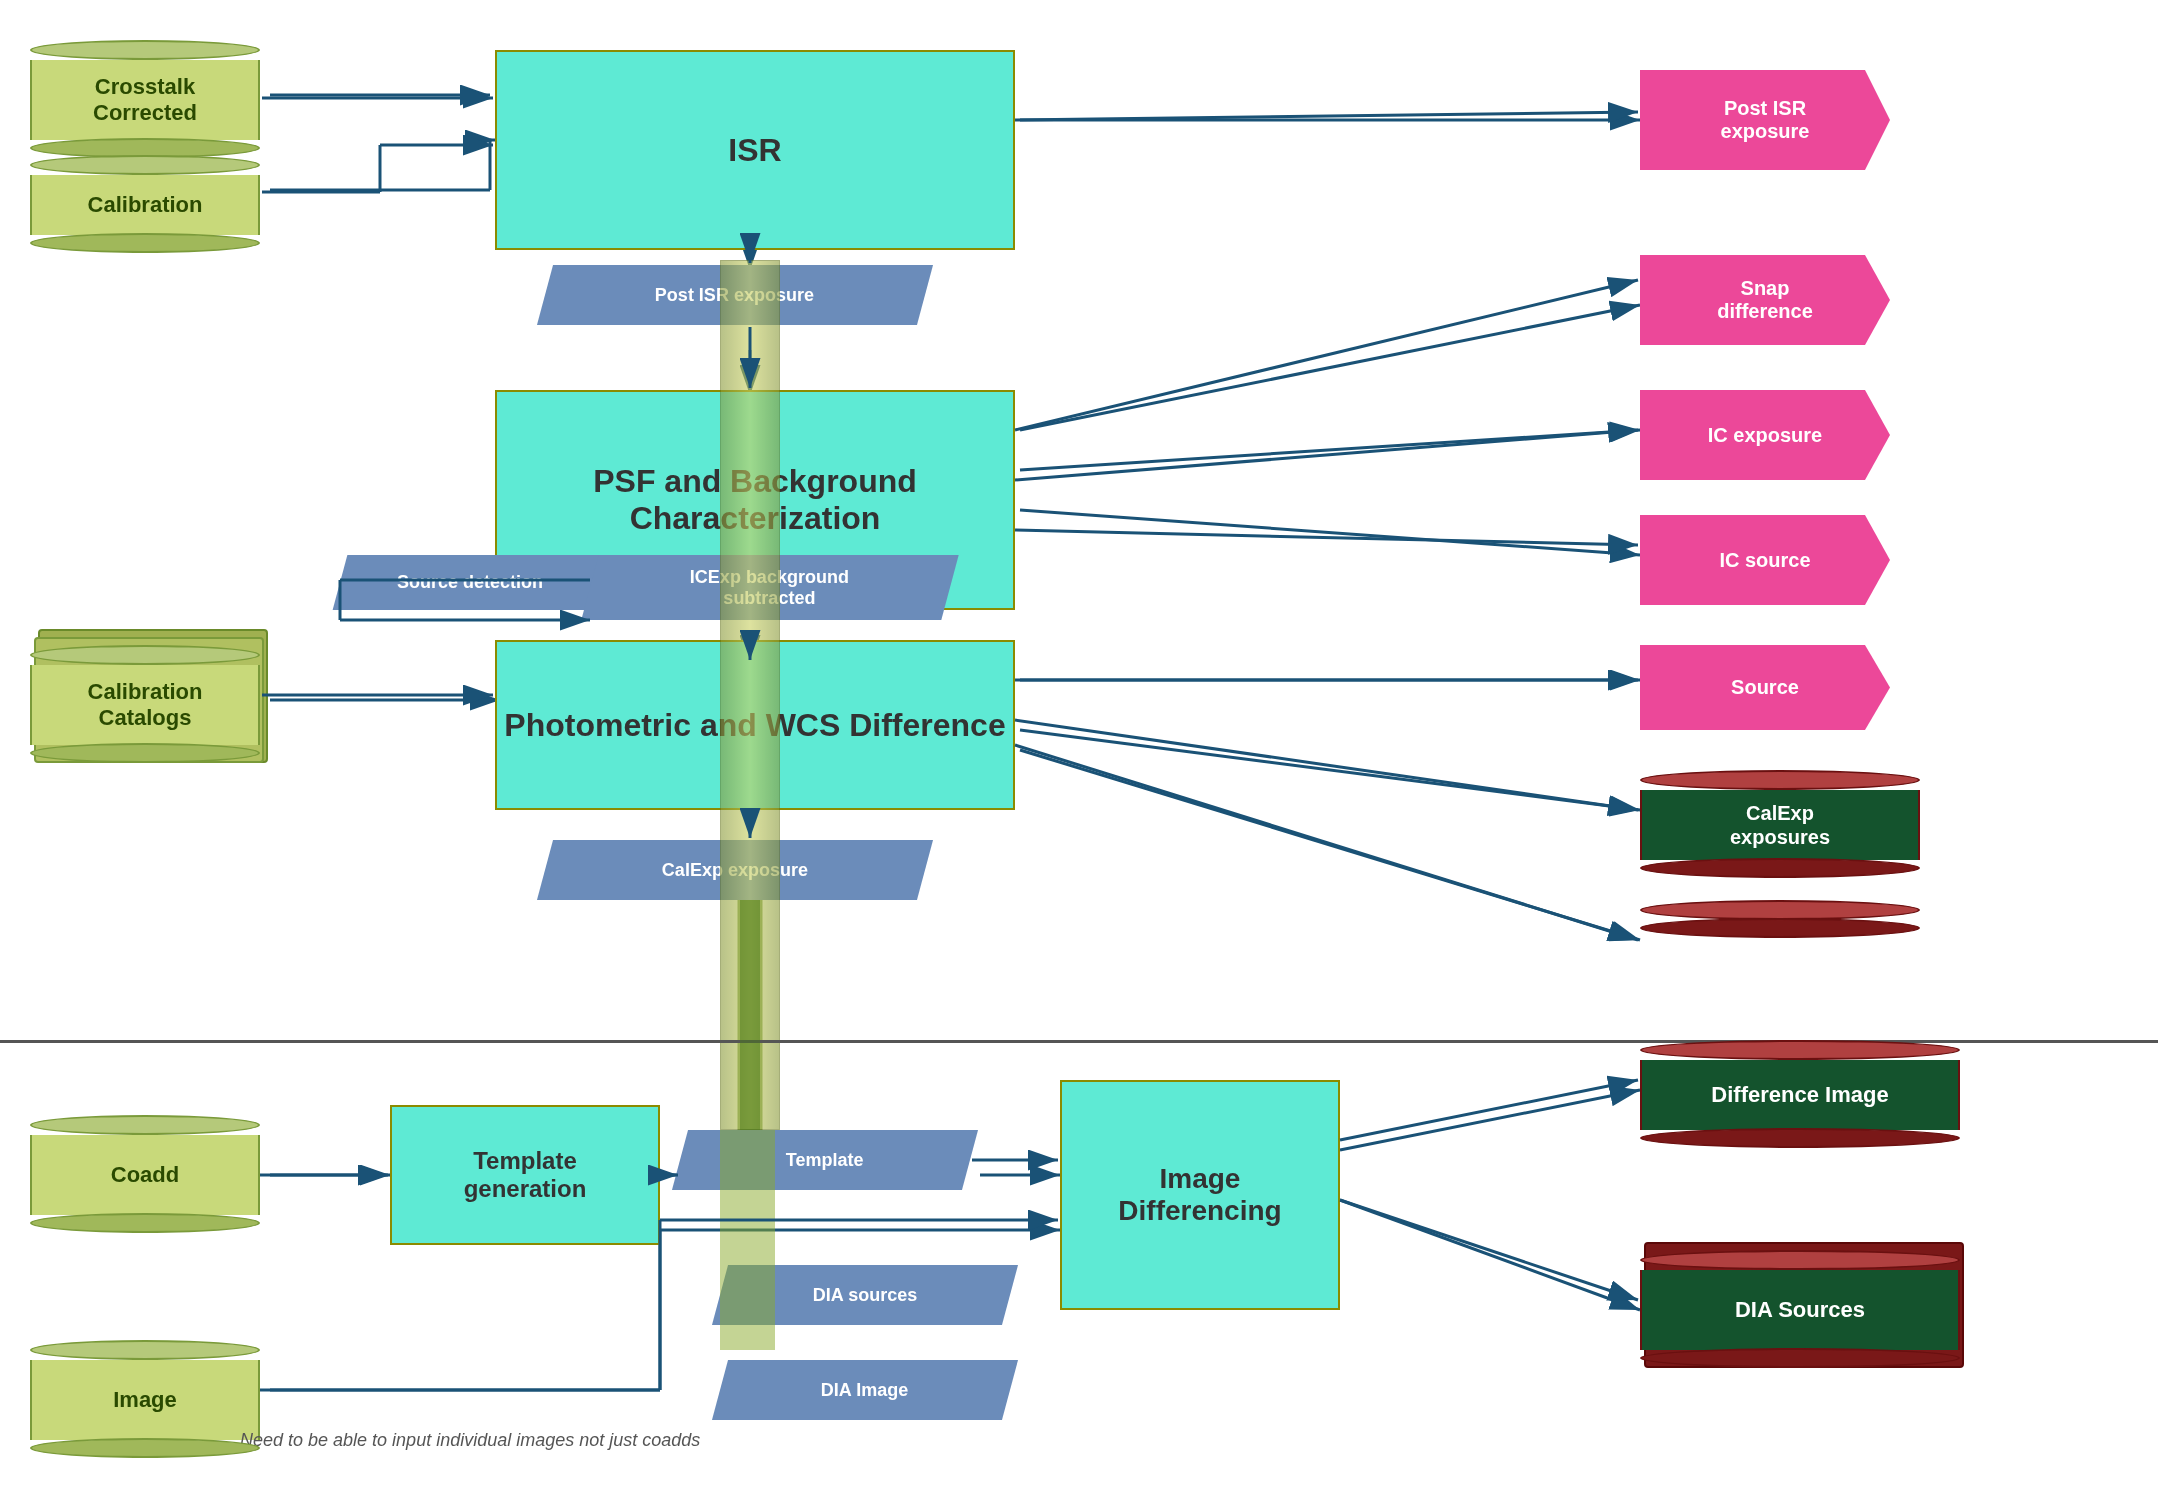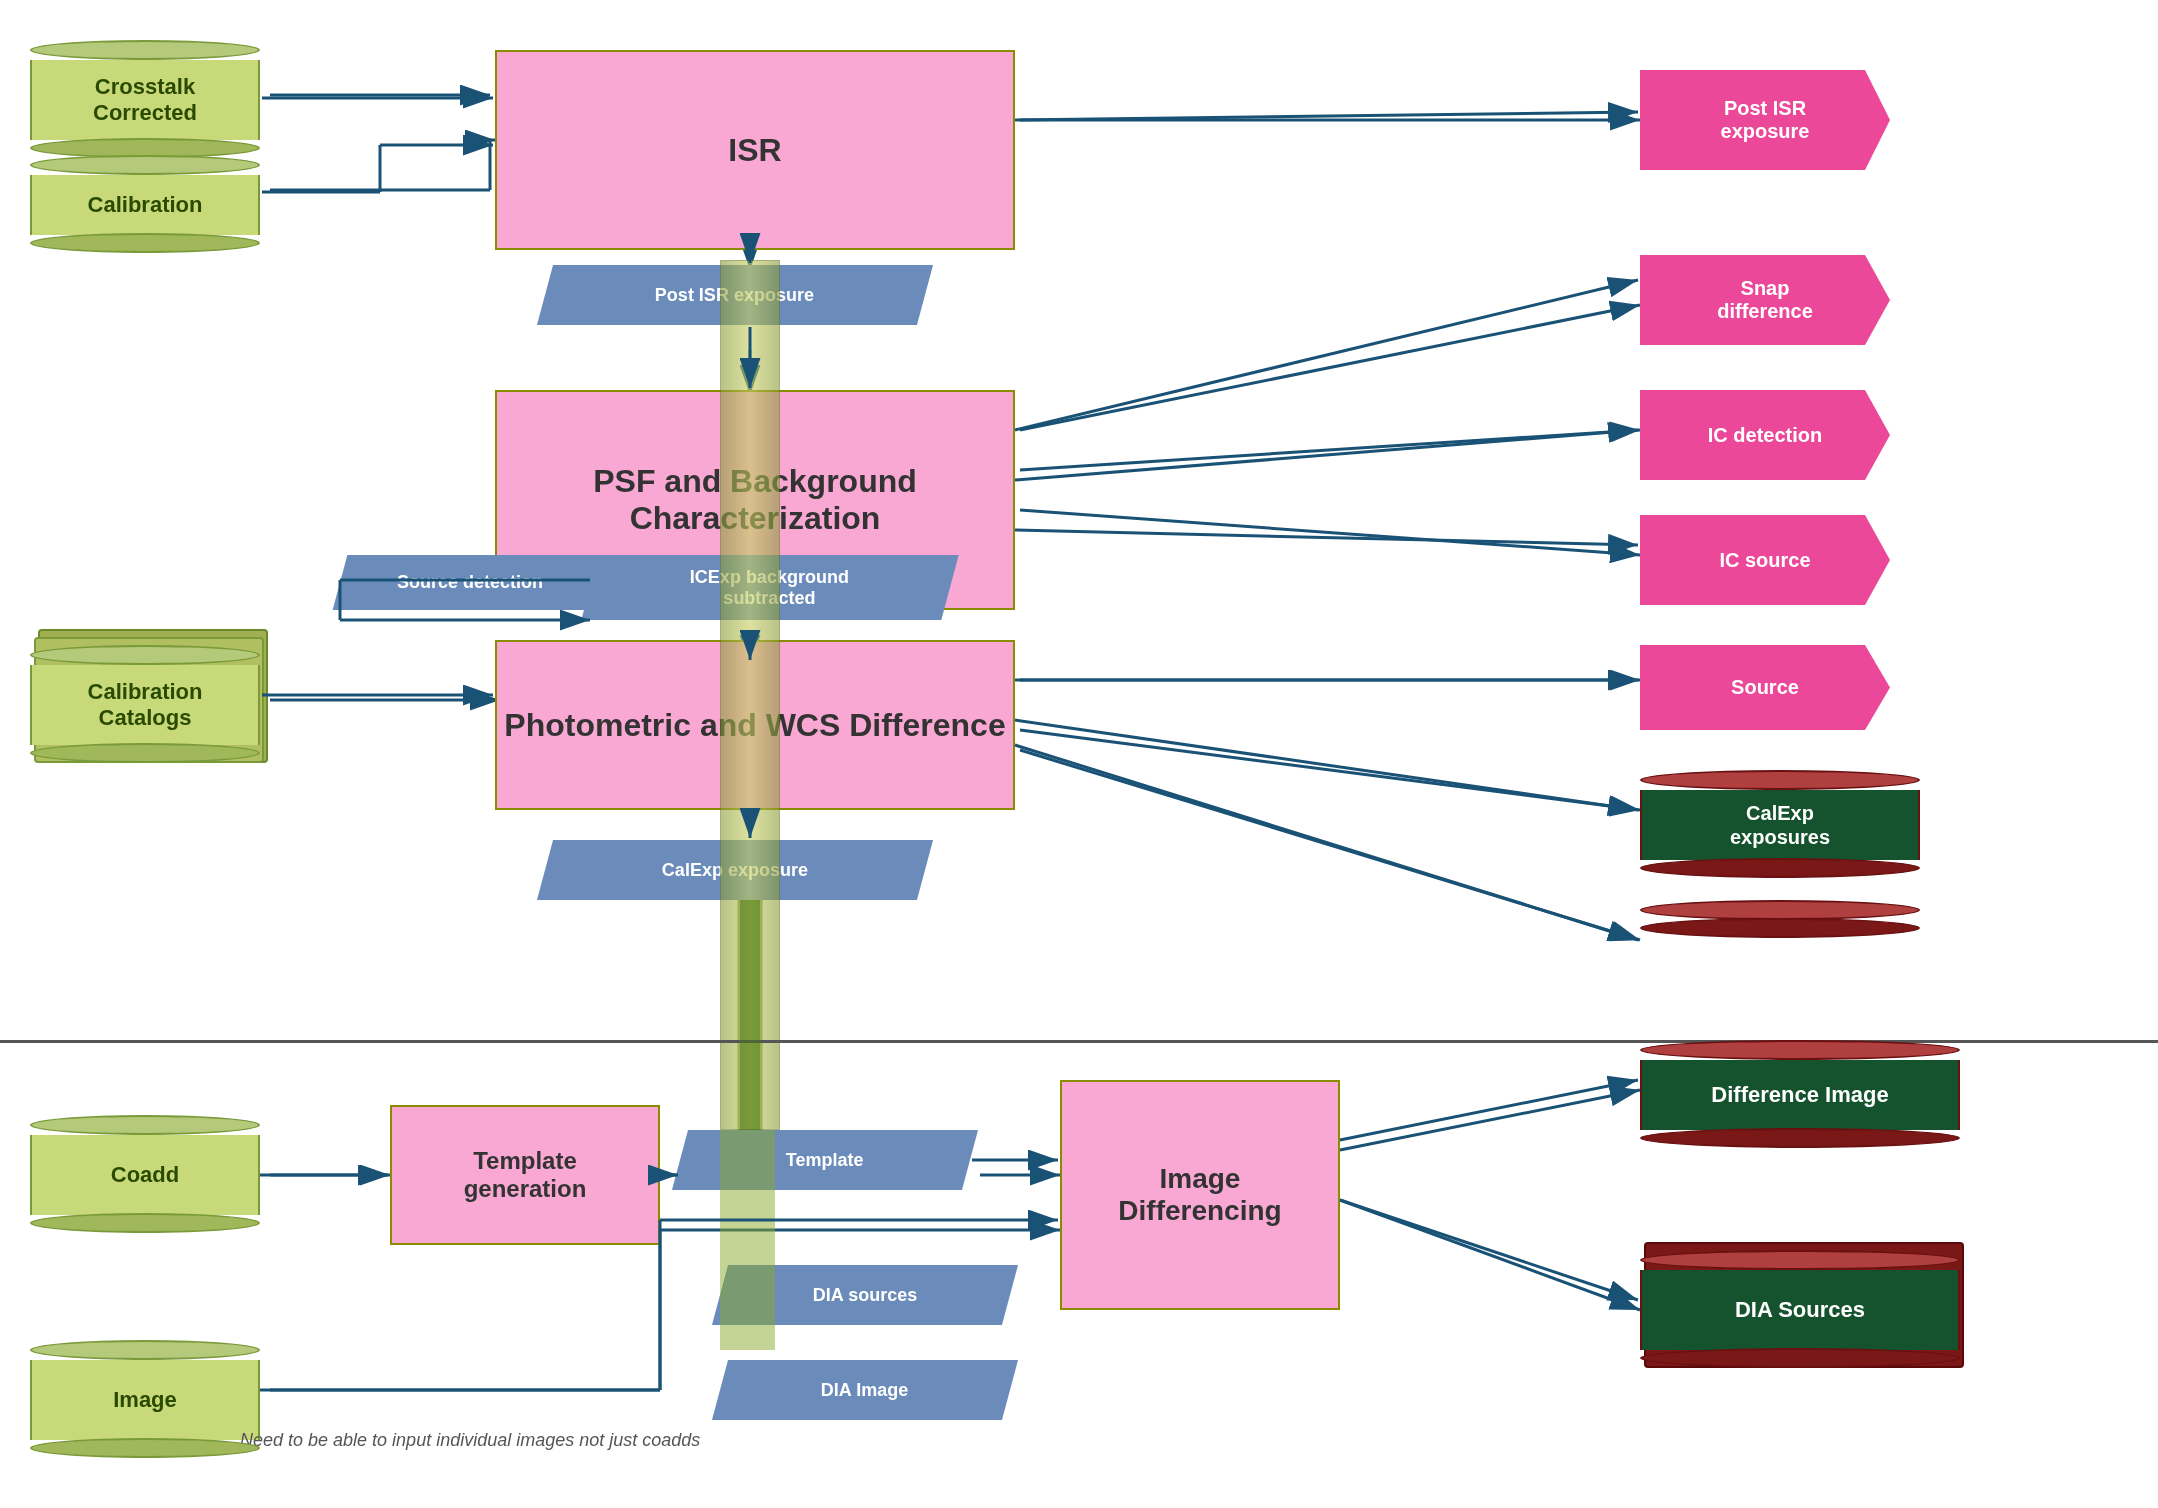--- a/index.html
+++ b/index.html
@@ -13,21 +13,21 @@
     }
     .diagram {
       position: relative;
       width: 2158px;
       height: 1508px;
     }
 
     
     .process-box {
       position: absolute;
-      background: #f9a8d4;
+      background: #5eead4;
       border: 2px solid #8B8B00;
       display: flex;
       align-items: center;
       justify-content: center;
       text-align: center;
       font-size: 32px;
       font-weight: bold;
       color: #333;
     }
 
@@ -262,21 +262,21 @@
 
   <div class="process-box" style="left:495px; top:390px; width:520px; height:220px;">
     <span>PSF and Background<br>Characterization</span>
   </div>
 
   <div class="output-orange" style="left:1640px; top:255px; width:250px; height:90px;">
     <span>Snap<br>difference</span>
   </div>
 
   <div class="output-orange" style="left:1640px; top:390px; width:250px; height:90px;">
-    <span>IC detection</span>
+    <span>IC exposure</span>
   </div>
 
   <div class="output-orange" style="left:1640px; top:515px; width:250px; height:90px;">
     <span>IC source</span>
   </div>
 
   <div class="parallelogram" style="left:340px; top:555px; width:260px; height:55px;">
     <span>Source detection</span>
   </div>
 

